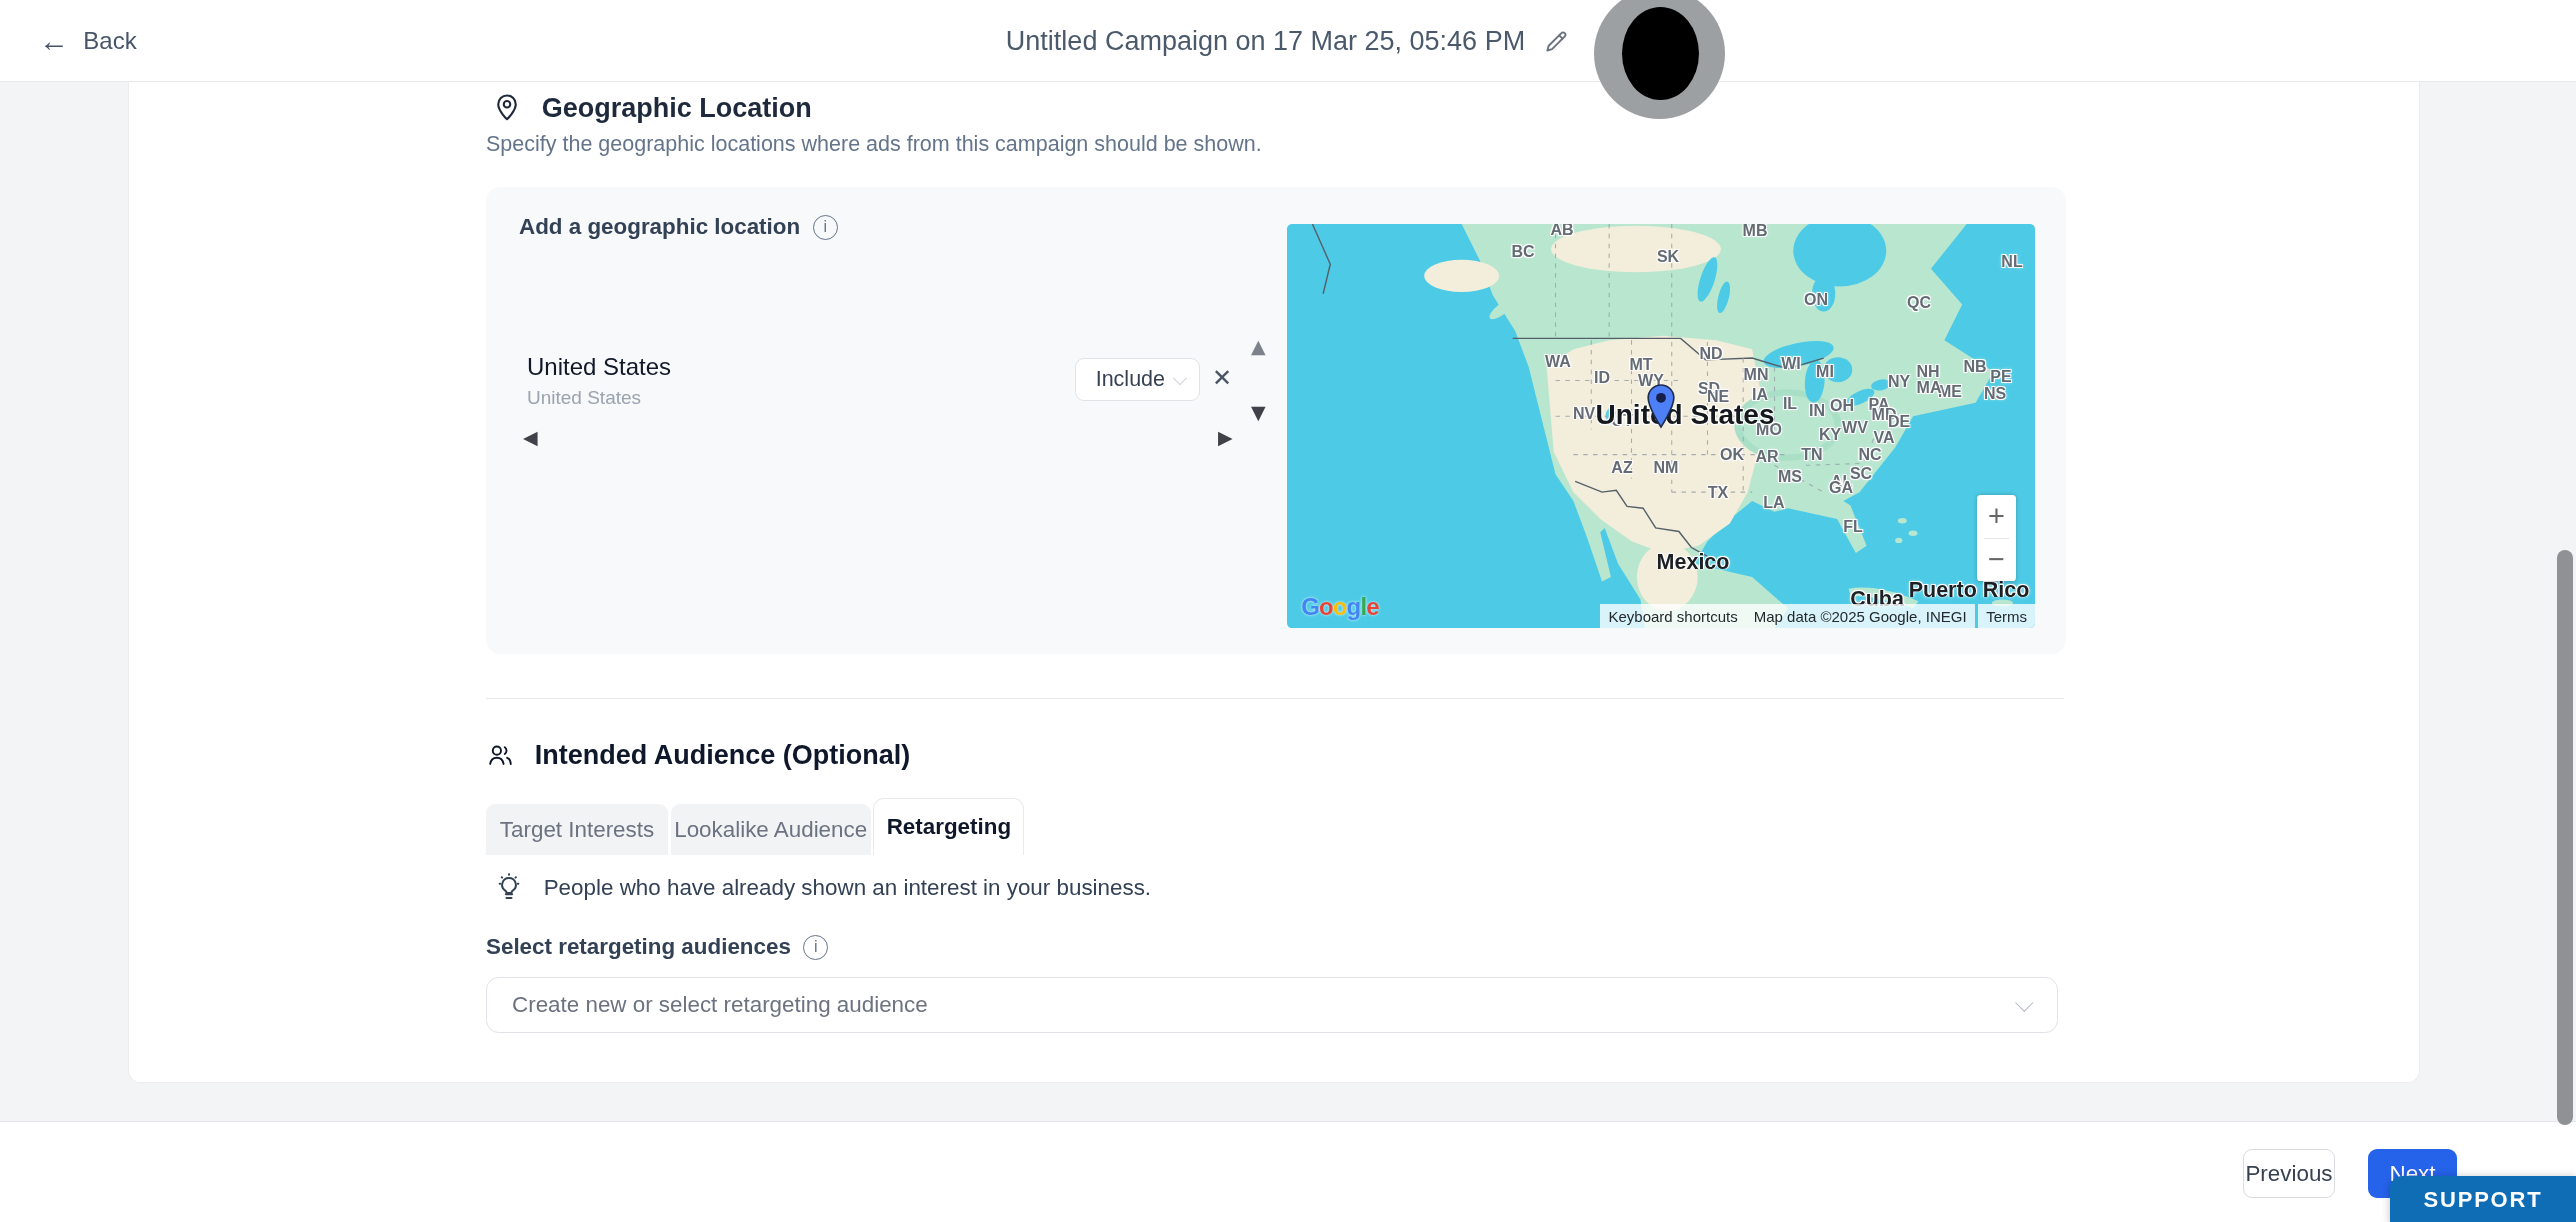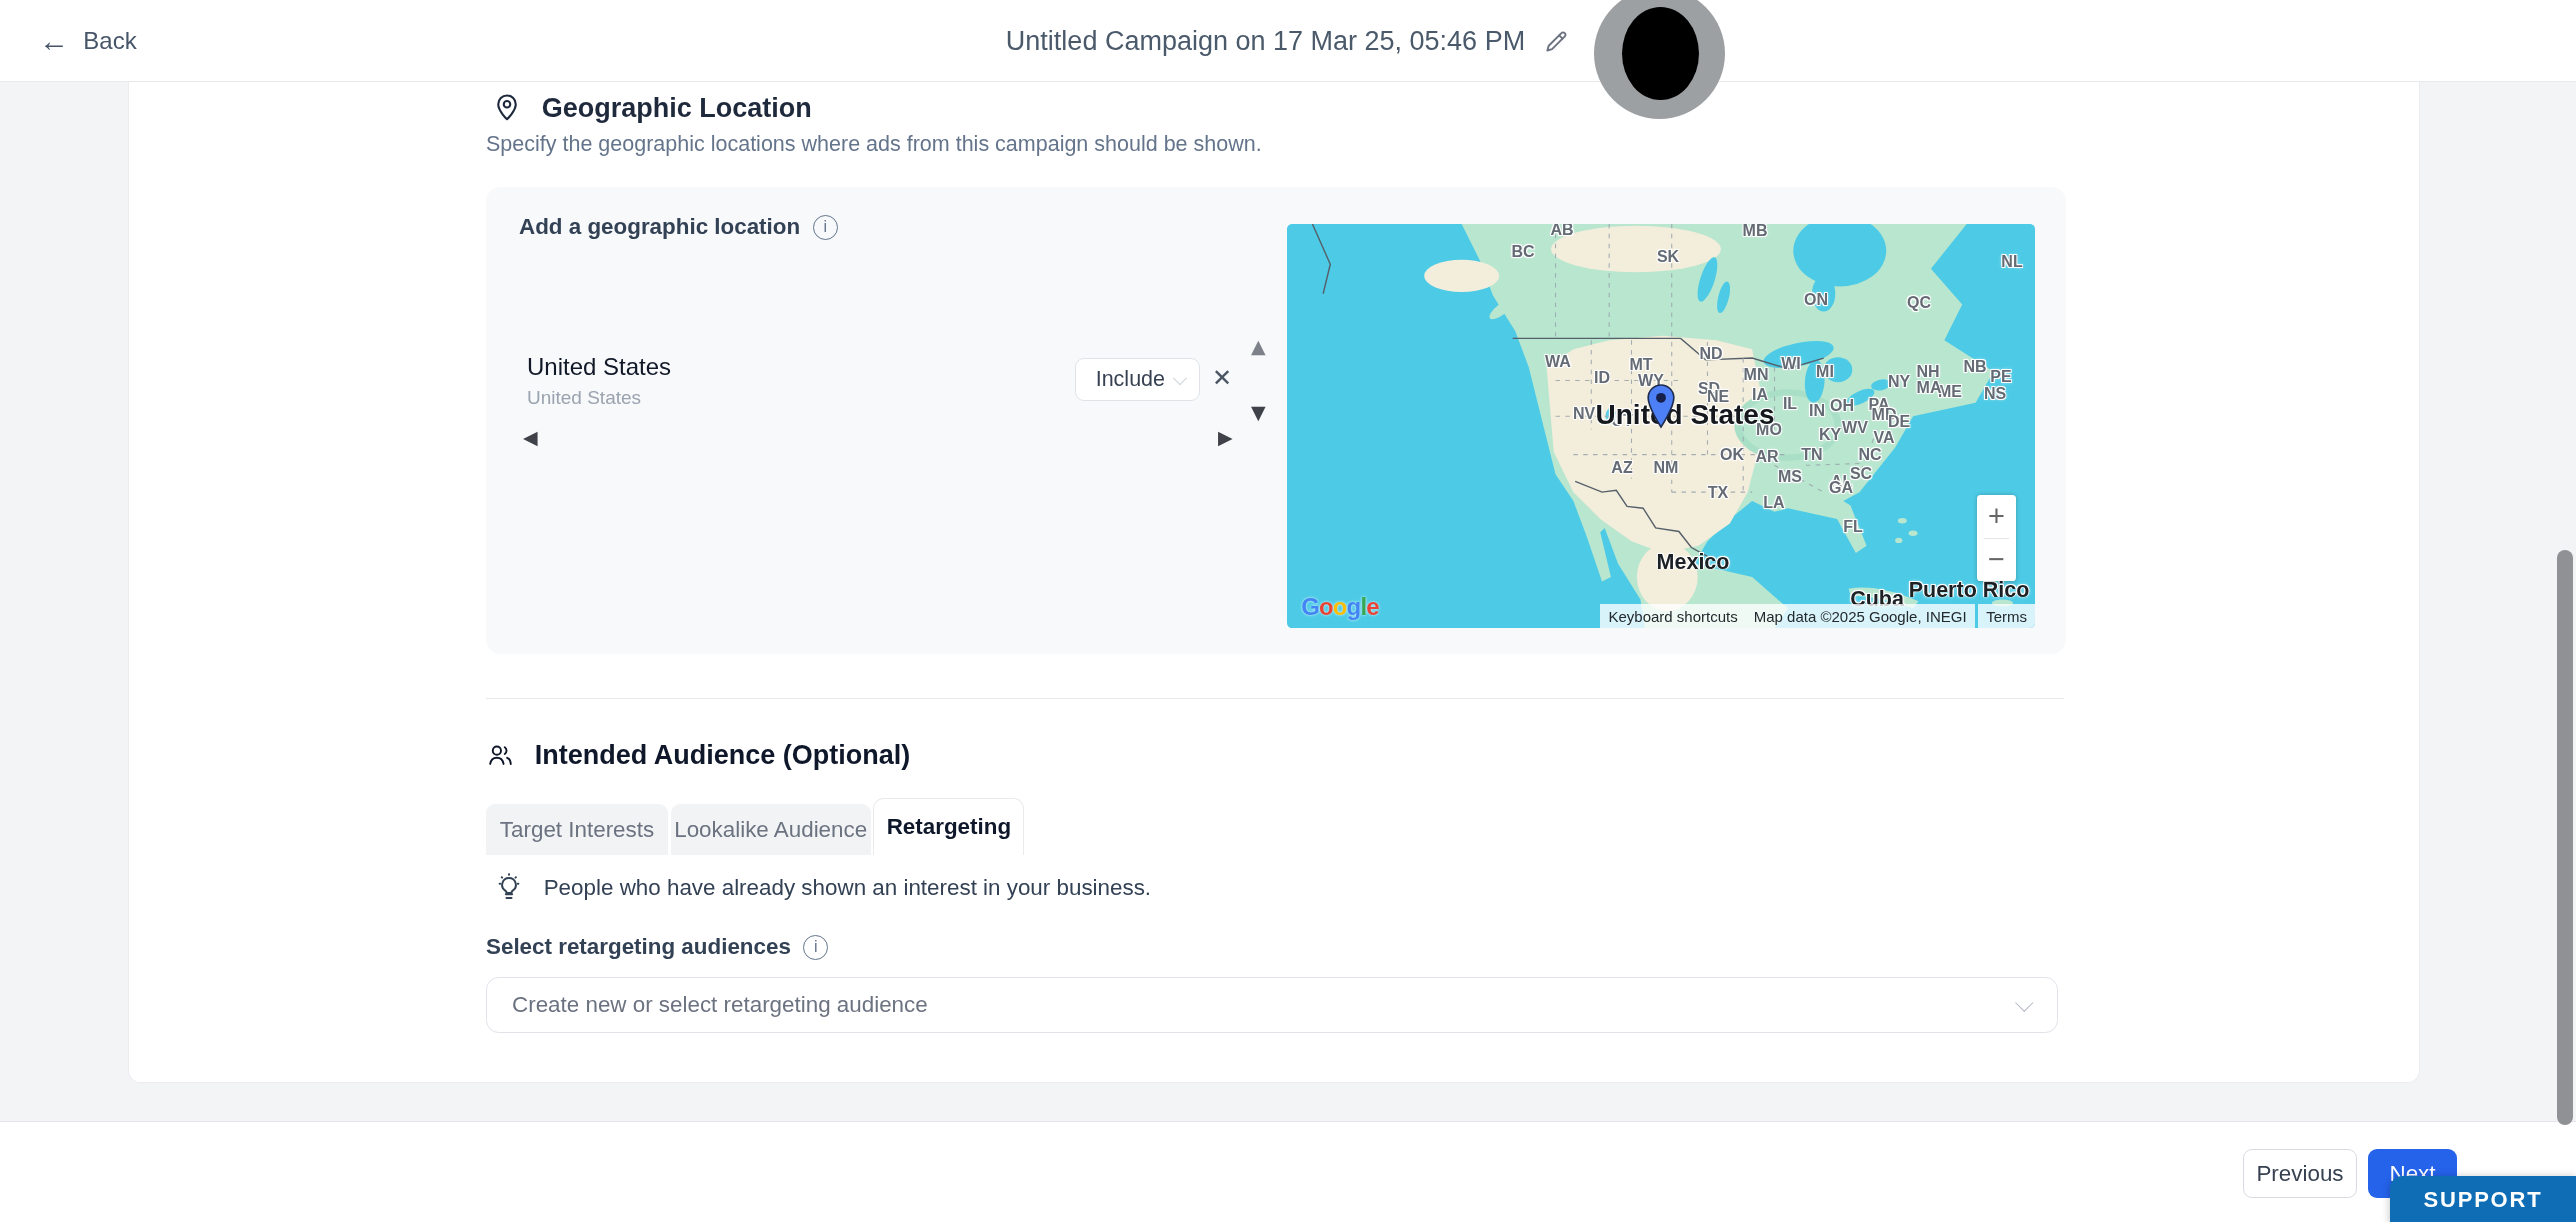--- a/index.html
+++ b/index.html
@@ -55,21 +55,21 @@
   .tabs { position:absolute; left:357px; top:716px; display:flex; gap:2.7px; height:57px; align-items:flex-end; }
   .tab { height:51px; background:#f2f3f5; border-radius:9px 9px 0 0; display:flex; align-items:center; justify-content:center; color:#6b7280; font-size:22.4px; cursor:pointer; }
   .tab[data-active="true"] { height:57px; background:#fff; border:0.9px solid #e8eaed; border-bottom:none; border-radius:10.7px 10.7px 0 0; color:#0f172a; font-weight:700; }
   .hint-row { position:absolute; left:365px; top:791px; display:flex; align-items:center; gap:19.7px; color:#334155; font-size:22.4px; }
   .retarget-label { position:absolute; left:357px; top:852px; }
   .big-select { left:357px; top:895px; width:1572px; height:56px; border-radius:12.5px; color:#6b7280; }
   .big-select .chev { right:27px; }
 
   
   .footer { position:absolute; left:0; top:1121px; width:2576px; height:102px; background:#fff; border-top:0.9px solid #e3e5e8; z-index:20; }
-  .btn-prev { position:absolute; left:2243px; top:27px; width:114px; height:49px; background:#fff; border:0.9px solid #d8dce1; border-radius:9px; color:#374151; font-size:22.4px; display:flex; align-items:center; justify-content:center; cursor:pointer; }
+  .btn-prev { position:absolute; left:2243px; top:27px; width:92px; height:49px; background:#fff; border:0.9px solid #d8dce1; border-radius:9px; color:#374151; font-size:22.4px; display:flex; align-items:center; justify-content:center; cursor:pointer; }
   .btn-next { position:absolute; left:2368px; top:27px; width:89px; height:49px; background:#2563eb; border:none; border-radius:9px; color:#fff; font-size:22.4px; display:flex; align-items:center; justify-content:center; cursor:pointer; }
   .support-badge { position:absolute; left:2390px; top:1176px; width:186px; height:47px; background:#0e6db4; border-radius:12.5px 0 0 0; color:#fff; font-size:22px; font-weight:700; letter-spacing:1.8px; display:flex; align-items:center; justify-content:center; z-index:60; box-shadow:0 1.8px 9px rgba(0,0,0,.25); cursor:pointer; }
 
   .scroll-thumb { position:absolute; right:2.7px; top:550px; width:16px; height:575px; background:#8f9194; border-radius:9px; z-index:50; cursor:pointer; }
 
   .ico { flex:none; }
 </style>
 </head>
 <body>
 

